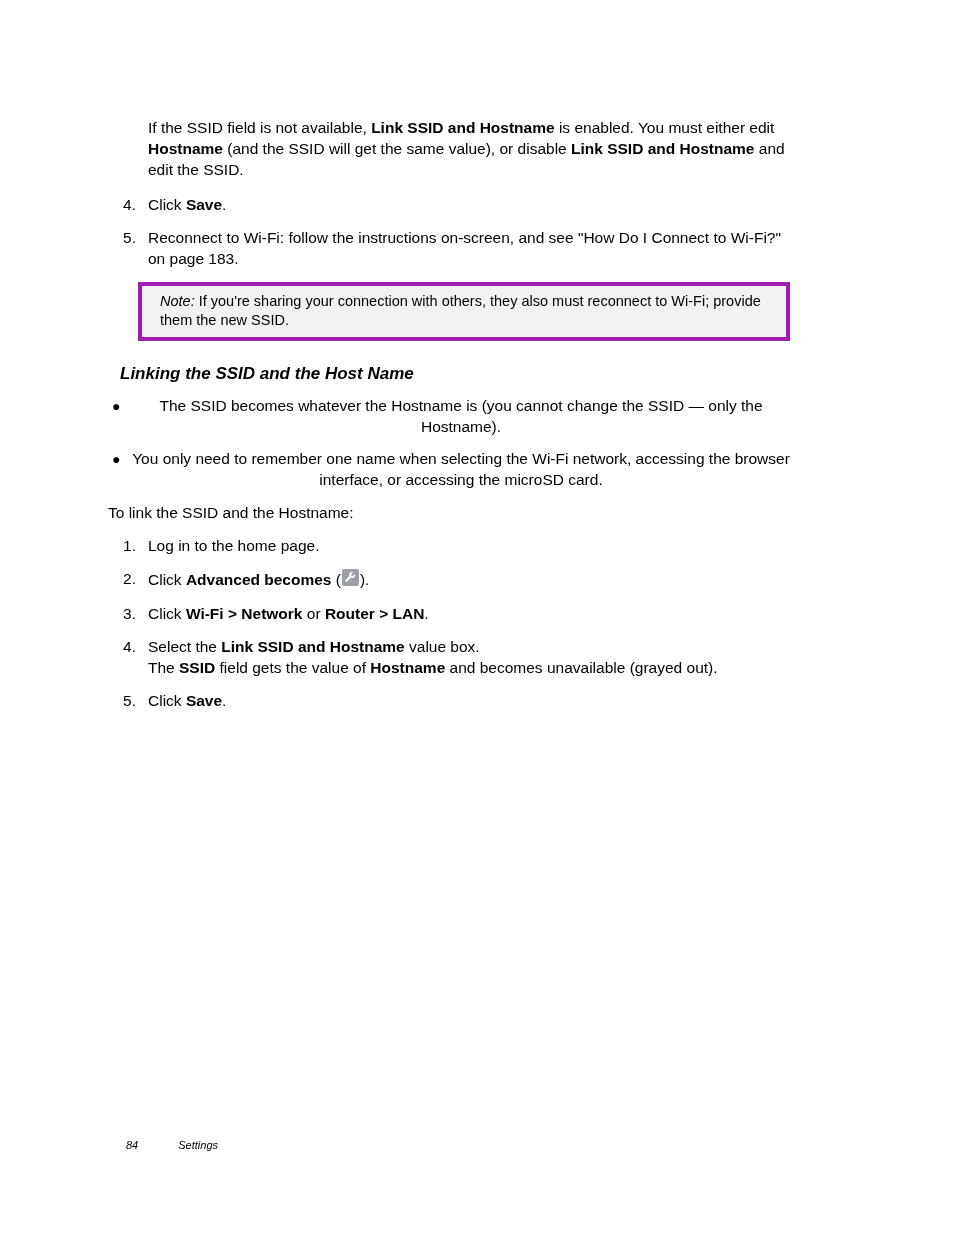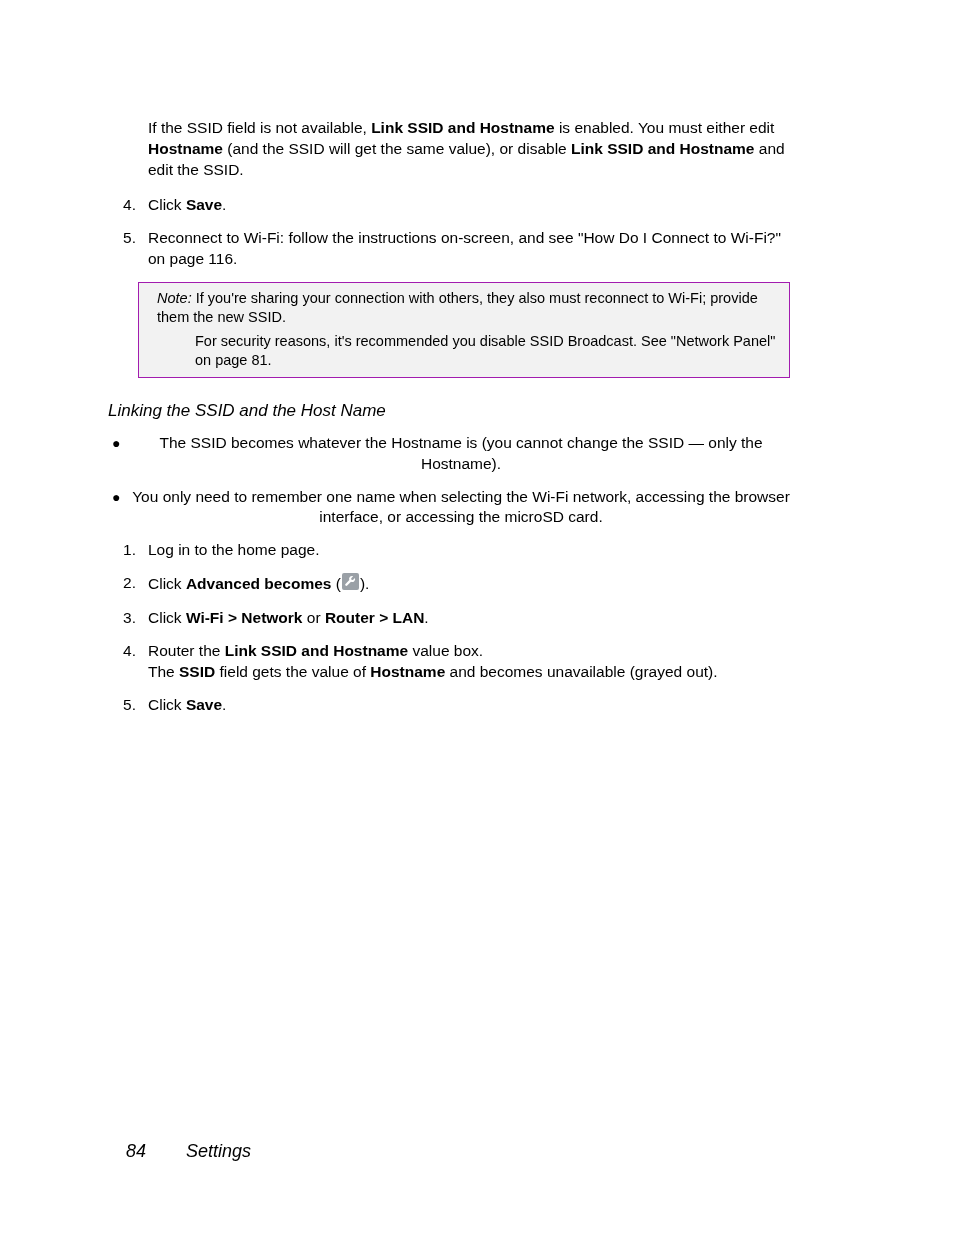--- a/index.html
+++ b/index.html
@@ -39,39 +39,39 @@
     padding-right: 12px;
     box-sizing: border-box;
   }
   ol.numlist > li > .body {
     flex: 1;
   }
   .sub-p {
     margin-top: 0;
   }
   .note-box {
-    border: 1px solid #a21caf;
+    border: 4px solid #a21caf;
     background: #f2f2f2;
     margin: 6px 0 22px 30px;
     padding: 6px 12px 6px 18px;
     font-size: 14.5px;
     line-height: 1.35;
   }
   .note-label {
     font-style: italic;
   }
   .note-inner {
     margin-left: 38px;
     margin-top: 4px;
   }
   h3.section-heading {
     font-style: italic;
-    font-weight: normal;
+    font-weight: bold;
     font-size: 17px;
-    margin: 0 0 10px 0;
+    margin: 0 0 10px 12px;
   }
   .body-p {
     margin: 0 0 12px 0;
   }
   ul.bullets {
     list-style: none;
     padding-left: 0;
     margin: 0 0 12px 0;
   }
   ul.bullets > li {
@@ -91,24 +91,24 @@
     flex: 1;
     text-align: center;
   }
   .icon-wrench {
     display: inline-block;
     vertical-align: middle;
     margin: 0 1px;
   }
   .footer {
     position: absolute;
-    bottom: 72px;
+    bottom: 82px;
     left: 126px;
     font-style: italic;
-    font-size: 18px;
+    font-size: 11px;
   }
   .footer .pnum {
     display: inline-block;
     margin-right: 40px;
   }
 </style>
 </head>
 <body>
 
 <div class="page">
@@ -119,45 +119,45 @@
 
   <ol class="numlist">
     <li>
       <div class="num">4.</div>
       <div class="body">
         <span>Click </span><span class="bold">Save</span><span>.</span>
       </div>
     </li>
     <li>
       <div class="num">5.</div>
-      <div class="body">Reconnect to Wi-Fi: follow the instructions on-screen, and see "How Do I Connect to Wi-Fi?" on page 116.</div>
+      <div class="body">Reconnect to Wi-Fi: follow the instructions on-screen, and see "How Do I Connect to Wi-Fi?" on page 183.</div>
     </li>
   </ol>
 
   <div class="note-box">
     <div>
       <span class="note-label">Note:</span><span> If you're sharing your connection with others, they also must reconnect to Wi-Fi; provide them the new SSID.</span>
     </div>
-    <div class="note-inner">For security reasons, it's recommended you disable SSID Broadcast. See "Network Panel" on page 81.</div>
   </div>
 
   <h3 class="section-heading">Linking the SSID and the Host Name</h3>
 
 
   <ul class="bullets">
     <li>
       <div class="dot">●</div>
       <div class="btext">The SSID becomes whatever the Hostname is (you cannot change the SSID — only the Hostname).</div>
     </li>
     <li>
       <div class="dot">●</div>
       <div class="btext">You only need to remember one name when selecting the Wi-Fi network, accessing the browser interface, or accessing the microSD card.</div>
     </li>
   </ul>
 
+  <p class="body-p">To link the SSID and the Hostname:</p>
 
   <ol class="numlist">
     <li>
       <div class="num">1.</div>
       <div class="body">Log in to the home page.</div>
     </li>
     <li>
       <div class="num">2.</div>
       <div class="body">
         <span>Click </span><span class="bold">Advanced becomes</span><span> (</span><span class="icon-wrench"><svg width="17" height="17" viewBox="0 0 17 17">
@@ -169,21 +169,21 @@
     <li>
       <div class="num">3.</div>
       <div class="body">
         <span>Click </span><span class="bold">Wi-Fi</span><span class="bold"> &gt; </span><span class="bold">Network</span><span> or </span><span class="bold">Router</span><span class="bold"> &gt; </span><span class="bold">LAN</span><span>.</span>
       </div>
     </li>
     <li>
       <div class="num">4.</div>
       <div class="body">
         <div>
-          <span>Router the </span><span class="bold">Link SSID and Hostname</span><span> value box.</span>
+          <span>Select the </span><span class="bold">Link SSID and Hostname</span><span> value box.</span>
         </div>
         <div class="sub-p">
           <span>The </span><span class="bold">SSID</span><span> field gets the value of </span><span class="bold">Hostname</span><span> and becomes unavailable (grayed out).</span>
         </div>
       </div>
     </li>
     <li>
       <div class="num">5.</div>
       <div class="body">
         <div>

